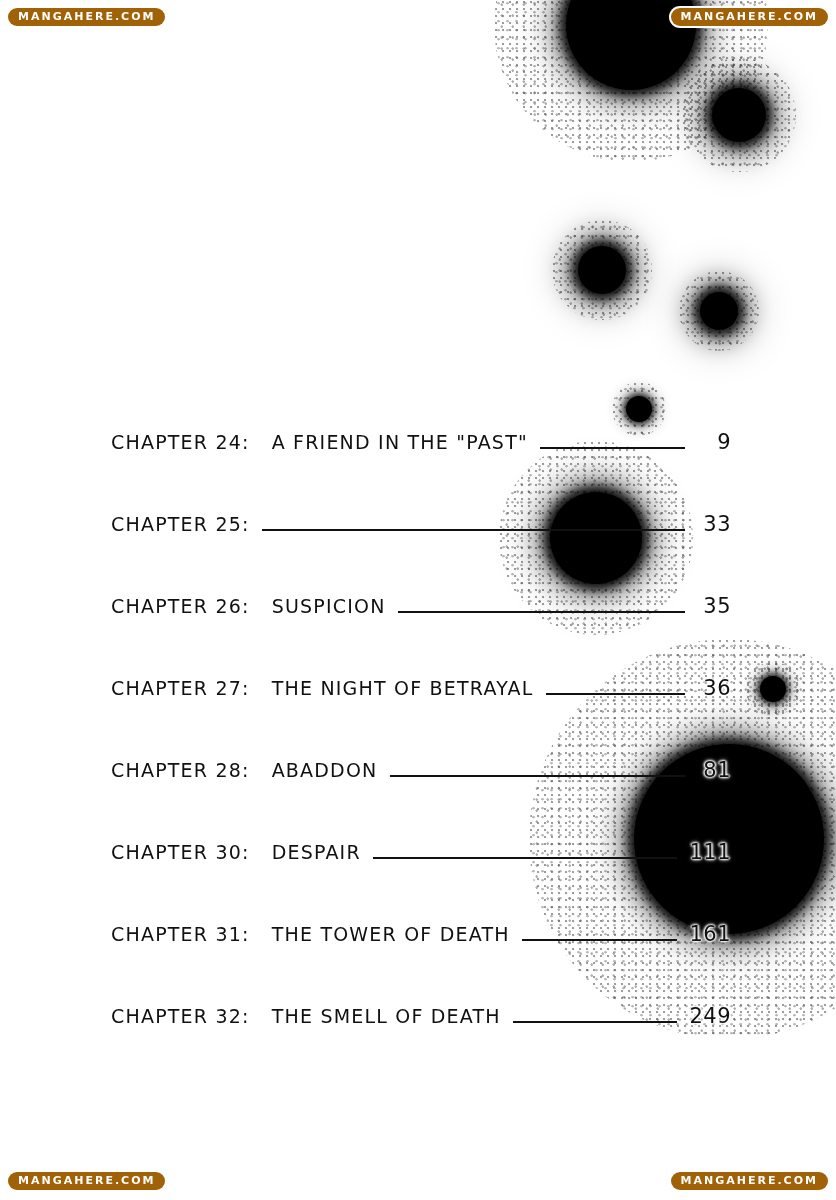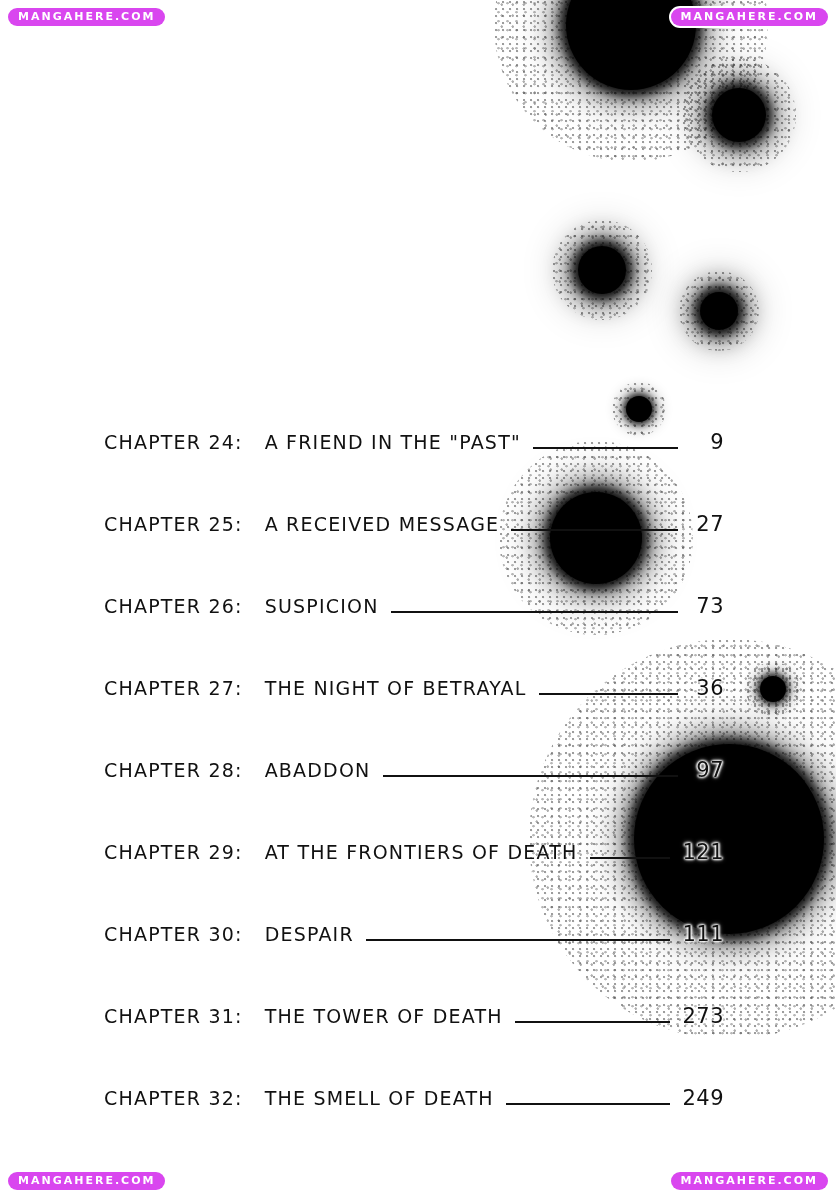--- a/index.html
+++ b/index.html
@@ -19,21 +19,21 @@
   }
 
   
   .watermark {
     position: absolute;
     font-family: "DejaVu Sans", sans-serif;
     font-size: 11px;
     font-weight: bold;
     letter-spacing: 2px;
     color: #ffffff;
-    background: #d946ef;
+    background: #a16207;
     border-radius: 9px;
     padding: 2px 10px 3px 10px;
     white-space: nowrap;
     line-height: 13px;
     box-shadow: 0 0 0 2px #ffffff;
   }
   .wm-tl { left: 8px;  top: 8px; }
   .wm-tr { right: 8px; top: 8px; }
   .wm-bl { left: 8px;  bottom: 10px; }
   .wm-br { right: 8px; bottom: 10px; }
@@ -65,21 +65,21 @@
       radial-gradient(circle at 70% 60%, rgba(0,0,0,0.45) 0 1px, transparent 1.5px),
       radial-gradient(circle at 50% 80%, rgba(0,0,0,0.40) 0 1px, transparent 1.5px);
     background-size: 7px 7px, 11px 11px, 9px 9px;
     opacity: 0.7;
     pointer-events: none;
   }
 
   
   #toc {
     position: absolute;
-    left: 104px;
+    left: 111px;
     top: 430px;
     width: 620px;
   }
   .toc-row {
     display: flex;
     align-items: baseline;
     height: 34px;
     margin-bottom: 48px;
     position: relative;
     z-index: 5;
@@ -152,59 +152,52 @@
 
   <div id="toc">
       <div class="toc-row">
         <span class="toc-chapter">CHAPTER 24:</span>
         <span class="toc-title">A FRIEND IN THE "PAST"</span>
         <span class="toc-leader"></span>
         <span class="toc-page">9</span>
       </div>
       <div class="toc-row">
         <span class="toc-chapter">CHAPTER 25:</span>
-        <span class="toc-title">A RECEIVED MESSAGE</span>
-        <span class="toc-leader"></span>
-        <span class="toc-page">27</span>
+        <span class="toc-leader"></span>
+        <span class="toc-page">33</span>
       </div>
       <div class="toc-row">
         <span class="toc-chapter">CHAPTER 26:</span>
         <span class="toc-title">SUSPICION</span>
         <span class="toc-leader"></span>
-        <span class="toc-page">73</span>
+        <span class="toc-page">35</span>
       </div>
       <div class="toc-row">
         <span class="toc-chapter">CHAPTER 27:</span>
         <span class="toc-title">THE NIGHT OF BETRAYAL</span>
         <span class="toc-leader"></span>
         <span class="toc-page">36</span>
       </div>
       <div class="toc-row">
         <span class="toc-chapter">CHAPTER 28:</span>
         <span class="toc-title">ABADDON</span>
         <span class="toc-leader"></span>
-        <span class="toc-page">97</span>
-      </div>
-      <div class="toc-row">
-        <span class="toc-chapter">CHAPTER 29:</span>
-        <span class="toc-title">AT THE FRONTIERS OF DEATH</span>
-        <span class="toc-leader"></span>
-        <span class="toc-page">121</span>
+        <span class="toc-page">81</span>
       </div>
       <div class="toc-row">
         <span class="toc-chapter">CHAPTER 30:</span>
         <span class="toc-title">DESPAIR</span>
         <span class="toc-leader"></span>
         <span class="toc-page">111</span>
       </div>
       <div class="toc-row">
         <span class="toc-chapter">CHAPTER 31:</span>
         <span class="toc-title">THE TOWER OF DEATH</span>
         <span class="toc-leader"></span>
-        <span class="toc-page">273</span>
+        <span class="toc-page">161</span>
       </div>
       <div class="toc-row">
         <span class="toc-chapter">CHAPTER 32:</span>
         <span class="toc-title">THE SMELL OF DEATH</span>
         <span class="toc-leader"></span>
         <span class="toc-page">249</span>
       </div>
     </div>
 
 </div>

